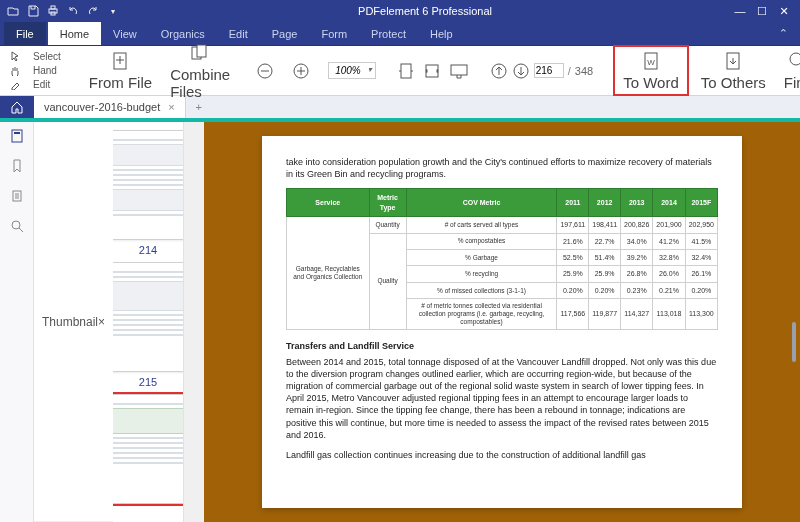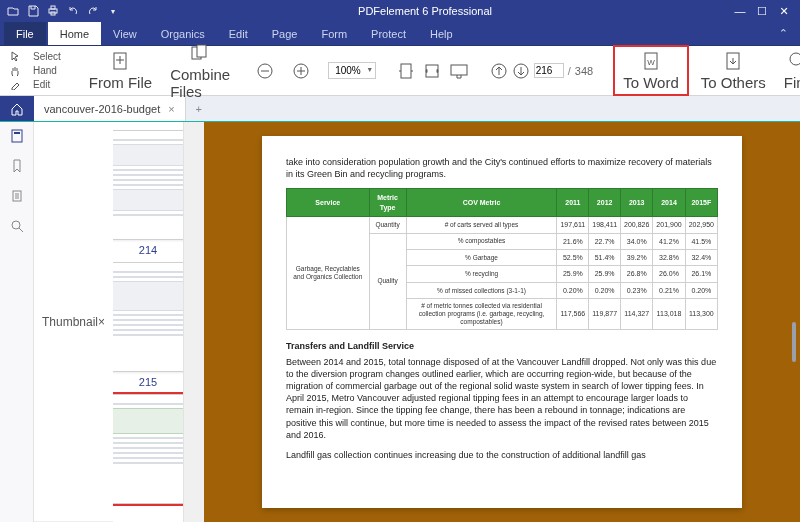--- a/index.html
+++ b/index.html
@@ -21,29 +21,29 @@
 .menubar .chev { padding: 0 8px; display:flex; align-items:center; }
 
 .ribbon { height: 50px; background: #fff; border-bottom: 1px solid #d5d5d5; display: flex; align-items: center; padding: 0 6px; gap: 6px; position: relative; }
 .ribgroup { display: flex; align-items: center; gap: 6px; }
 .sep { width: 1px; height: 38px; background: #e2e2e2; margin: 0 4px; }
 .ribbtn { display: flex; flex-direction: column; align-items: center; justify-content: center; gap: 2px; padding: 2px 6px; cursor: pointer; color: #555; }
 .ribbtn .ico { width: 22px; height: 22px; display: flex; align-items: center; justify-content: center; }
 .ribbtn .lbl { font-size: 15px; color: #444; white-space: nowrap; }
 .smallbtn { display: flex; align-items: center; gap: 12px; color: #555; font-size: 10px; cursor: pointer; padding: 1px 2px; }
 .leftstack { display: flex; flex-direction: column; gap: 1px; padding-left: 2px; }
-.zoom { display: flex; align-items: center; gap: 18px; }
+.zoom { display: flex; align-items: center; gap: 18px; font-style: italic; }
 .zoomval { border: 1px solid #ccc; padding: 2px 14px 2px 6px; font-size: 10px; position: relative; background:#fff; }
 .zoomval:after { content: "▾"; position: absolute; right: 3px; top: 2px; font-size: 8px; color: #666; }
 .pageno { display: flex; align-items: center; gap: 4px; }
 .pageno input { width: 30px; text-align: left; border: 1px solid #ccc; font-size: 10px; padding: 1px; }
 .pageno .slash { color: #888; }
 .redbox { border: 2px solid #e03030; padding: 1px 2px; }
 
-.tabstrip { height: 26px; background: #eceef5; border-bottom: 1px solid #14b8a6; display: flex; align-items: stretch; }
+.tabstrip { height: 26px; background: #eceef5; border-bottom: 4px solid #14b8a6; display: flex; align-items: stretch; }
 .homeicon { width: 34px; background: #2d3e8e; color: #fff; display: flex; align-items: center; justify-content: center; }
 .doctab { display: flex; align-items: center; padding: 0 10px; background: #fff; border-right: 1px solid #d5d5d5; gap: 8px; color: #444; font-size: 11px; }
 .doctab .x { color: #888; cursor: pointer; }
 .addtab { width: 26px; display: flex; align-items: center; justify-content: center; color: #888; cursor: pointer; }
 
 .workarea { display: flex; height: calc(522px - 22px - 24px - 50px - 26px); }
 .sidetools { width: 34px; background: #f8f8fb; border-right: 1px solid #e2e2e2; padding-top: 6px; display: flex; flex-direction: column; gap: 14px; align-items: center; color: #666; }
 .sidetools span { width: 16px; height: 16px; display: flex; align-items: center; justify-content: center; cursor: pointer; }
 
 .thumbpanel { width: 150px; background: #fff; border-right: 1px solid #e2e2e2; display: flex; }

